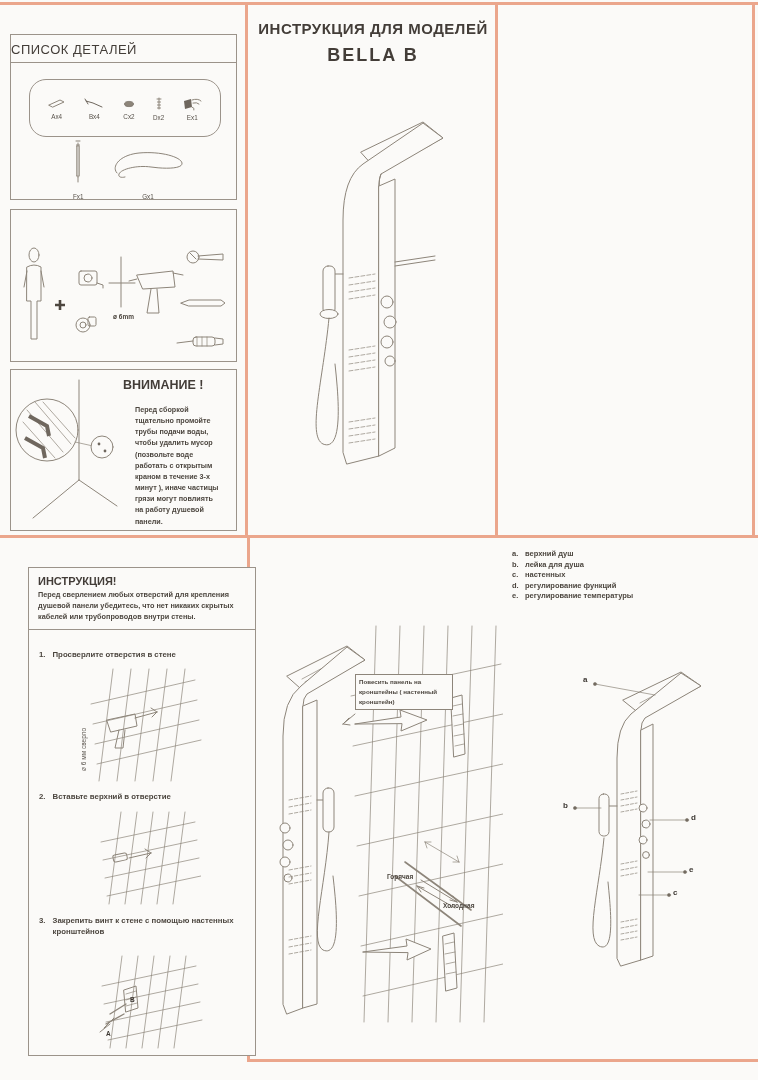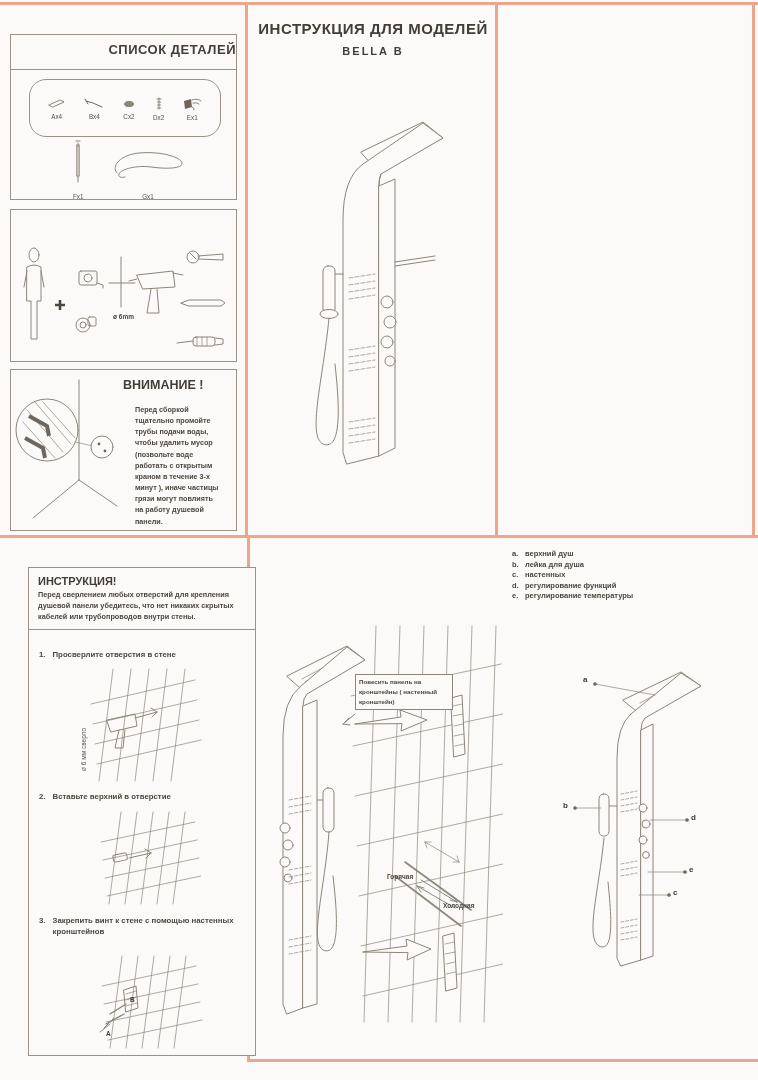--- a/index.html
+++ b/index.html
@@ -8,41 +8,41 @@
     --line2:#6f675e;
     --ink:#433d38;
     --boxb:#9b938a;
     --bg:#fbfaf8;
   }
   html,body{margin:0;padding:0;background:#e9e7e3;}
   body{font-family:"Liberation Sans", sans-serif;color:var(--ink);}
   .page{position:relative;width:758px;height:1080px;background:var(--bg);overflow:hidden;margin:0 auto;}
   .rule{position:absolute;background:var(--accent);}
   .box{position:absolute;border:1px solid var(--boxb);background:var(--bg);box-sizing:border-box;}
-  .box-title{font-weight:bold;text-align:right;font-size:13px;letter-spacing:.5px;padding:7px 0 12px;border-bottom:1px solid var(--boxb);}
+  .box-title{font-weight:normal;text-align:left;font-size:13px;letter-spacing:.5px;padding:7px 0 5px;border-bottom:1px solid var(--boxb);}
   svg{display:block;}
   .lineart{stroke:var(--line);fill:none;stroke-width:1;stroke-linecap:round;stroke-linejoin:round;}
   .thin{stroke-width:.7;}
   .dark{stroke:var(--line2);}
   .fillw{fill:var(--bg);}
   
   .parts-tray{position:absolute;left:18px;top:44px;width:190px;height:56px;border:1px solid var(--boxb);border-radius:17px;display:flex;align-items:center;justify-content:space-evenly;}
   .part-cell{display:flex;flex-direction:column;align-items:center;gap:2px;}
   .part-lbl{font-size:6.3px;color:#565049;}
   .parts-extra{position:absolute;left:0;top:104px;width:227px;height:60px;}
   .pin-wrap{position:absolute;left:62px;top:0;text-align:center;}
   .hose-wrap{position:absolute;left:98px;top:8px;text-align:center;}
   
   .attn-text{position:absolute;left:112px;top:8px;width:110px;}
   .attn-title{font-size:12.5px;font-weight:bold;margin-bottom:3px;}
   .attn-body{font-size:7.2px;line-height:1.55;margin:12px;font-weight:600;color:#4c463f;}
   
   .main-title{position:absolute;left:250px;top:20px;width:246px;text-align:center;}
   .mt1{font-size:15px;font-weight:bold;letter-spacing:.5px;}
-  .mt2{font-size:11px;font-weight:bold;letter-spacing:2px;margin-top:8px;}
+  .mt2{font-size:18px;font-weight:bold;letter-spacing:2px;margin-top:8px;}
   
   .instr-head{padding:7px 9px 6px;border-bottom:1px solid var(--boxb);}
   .instr-title{font-size:11px;font-weight:bold;margin-bottom:3px;}
   .instr-warn{font-size:7.3px;line-height:1.5;margin:0;font-weight:600;color:#4c463f;}
   .step-row{position:absolute;left:10px;display:flex;gap:7px;font-size:7.8px;font-weight:600;color:#4c463f;width:205px;line-height:1.4;}
   .step-art{position:absolute;}
   .rot-label{position:absolute;left:58px;top:196px;transform:rotate(-90deg);transform-origin:left bottom;font-size:6.5px;white-space:nowrap;color:#565049;}
   .mark{position:absolute;font-size:6.5px;font-weight:bold;color:#3c3732;}
   
   .mount{position:absolute;left:255px;top:618px;width:248px;height:424px;}

